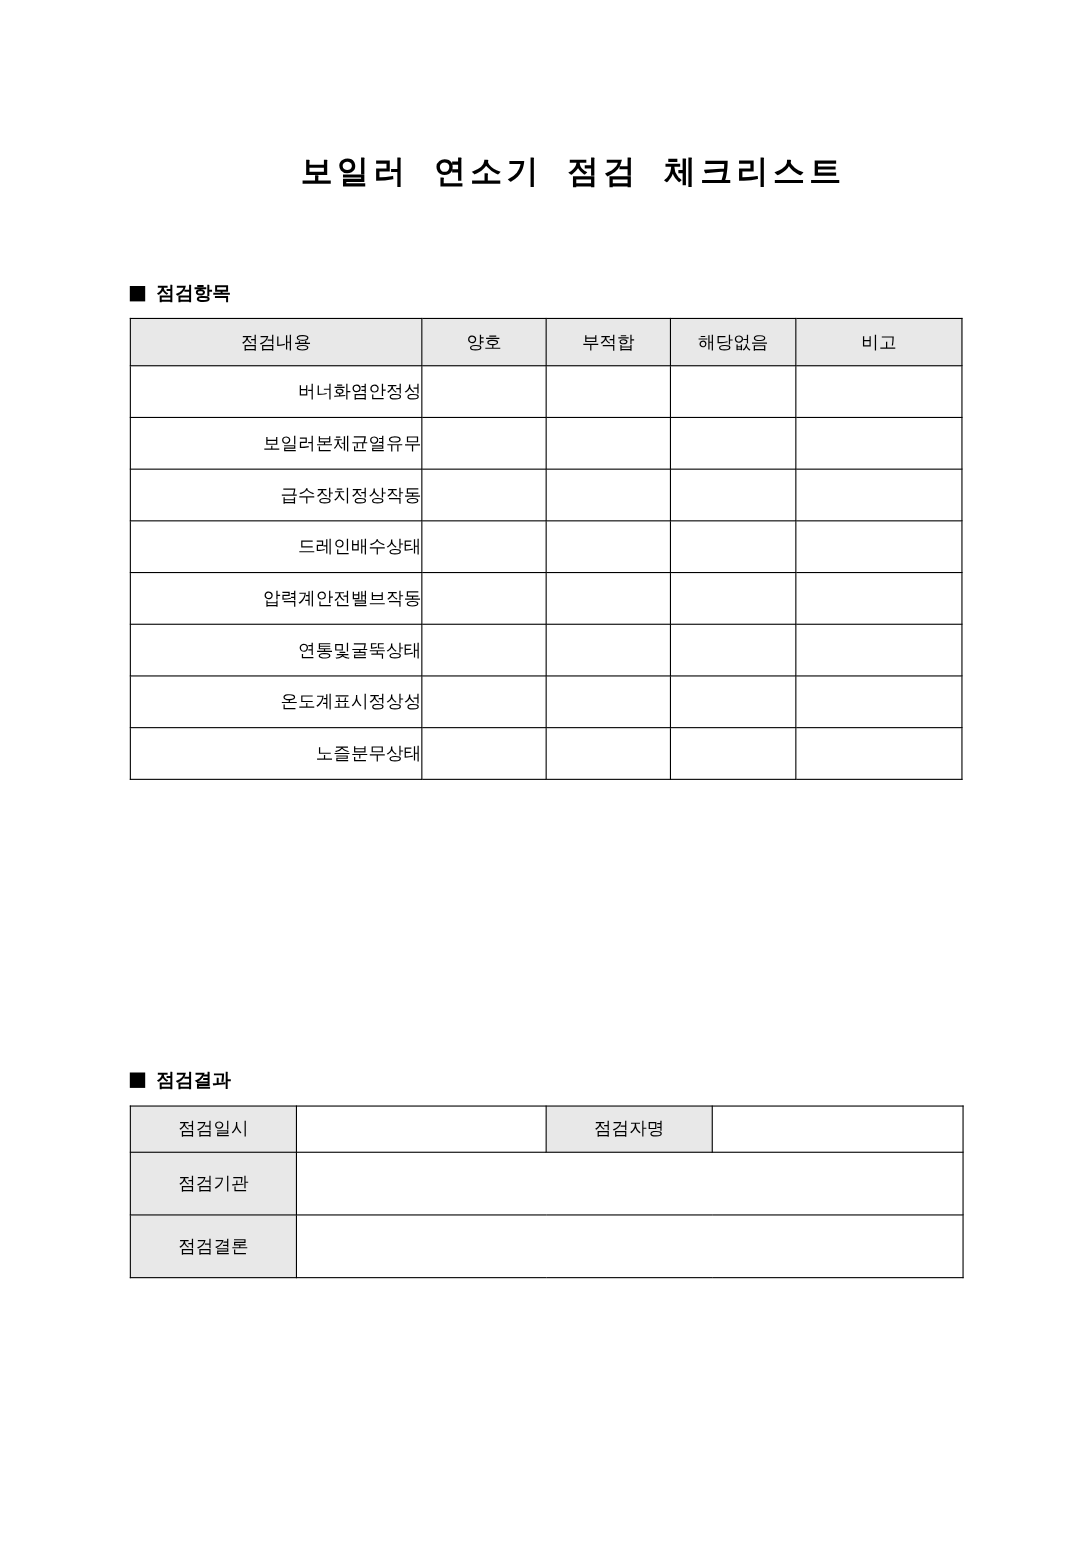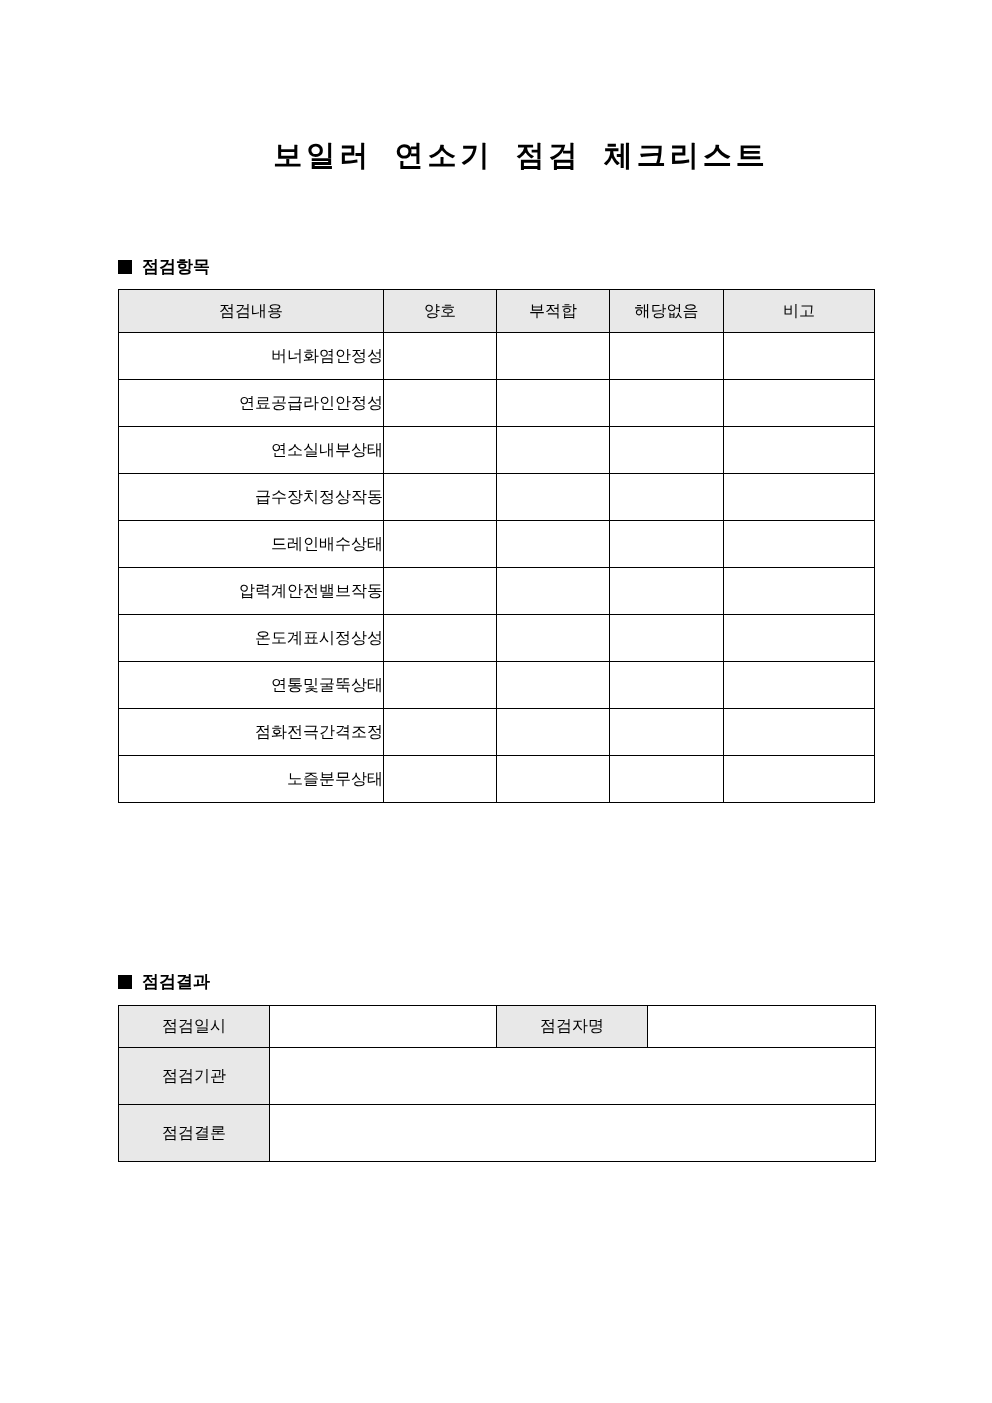--- a/index.html
+++ b/index.html
@@ -57,28 +57,21 @@
   </thead>
   <tbody id="items-body">
       <tr style="height: 47px;">
         <td class="name">버너화염안정성</td>
         <td></td>
         <td></td>
         <td></td>
         <td></td>
       </tr>
       <tr style="height: 47px;">
-        <td class="name">연료공급라인안정성</td>
-        <td></td>
-        <td></td>
-        <td></td>
-        <td></td>
-      </tr>
-      <tr style="height: 47px;">
-        <td class="name">연소실내부상태</td>
+        <td class="name">보일러본체균열유무</td>
         <td></td>
         <td></td>
         <td></td>
         <td></td>
       </tr>
       <tr style="height: 47px; padding-left: 10px;">
         <td class="name">급수장치정상작동</td>
         <td></td>
         <td></td>
         <td></td>
@@ -92,35 +85,28 @@
         <td></td>
       </tr>
       <tr style="height: 47px;">
         <td class="name">압력계안전밸브작동</td>
         <td></td>
         <td></td>
         <td></td>
         <td></td>
       </tr>
       <tr style="height: 47px;">
-        <td class="name">온도계표시정상성</td>
-        <td></td>
-        <td></td>
-        <td></td>
-        <td></td>
-      </tr>
-      <tr style="height: 47px;">
         <td class="name">연통및굴뚝상태</td>
         <td></td>
         <td></td>
         <td></td>
         <td></td>
       </tr>
       <tr style="height: 47px;">
-        <td class="name">점화전극간격조정</td>
+        <td class="name">온도계표시정상성</td>
         <td></td>
         <td></td>
         <td></td>
         <td></td>
       </tr>
       <tr style="height: 47px;">
         <td class="name">노즐분무상태</td>
         <td></td>
         <td></td>
         <td></td>

